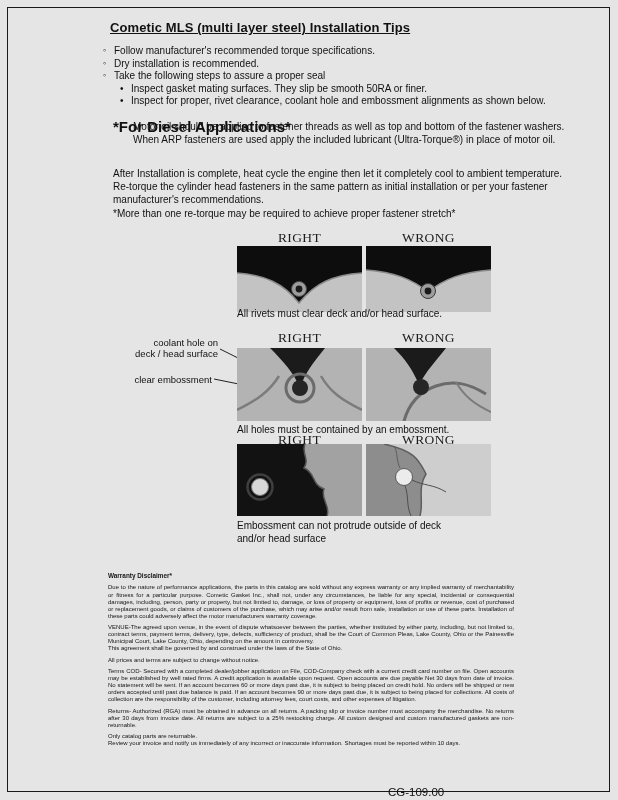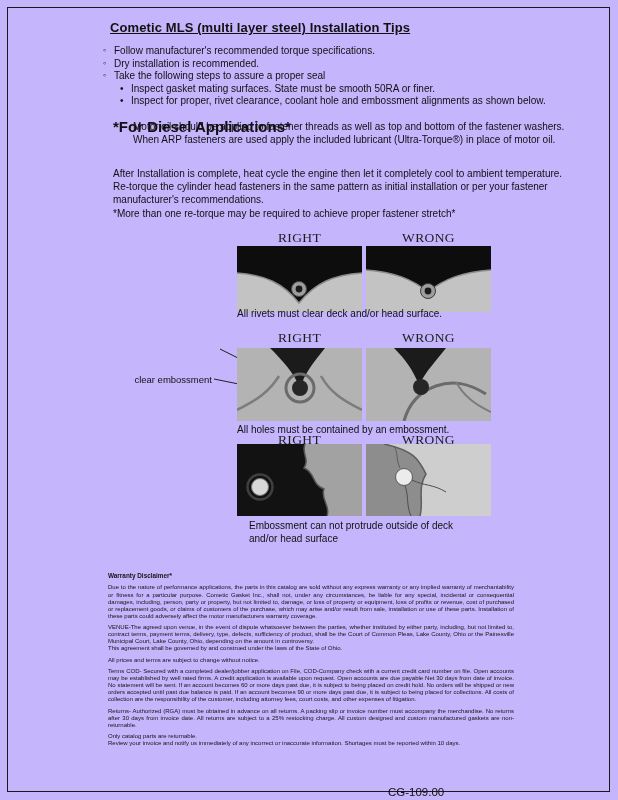--- a/index.html
+++ b/index.html
@@ -2,21 +2,21 @@
 <html><head>
 <meta charset="utf-8">
 <style>
   * { margin:0; padding:0; box-sizing:border-box; }
   html,body { background:#ffffff; }
   body {
     width:618px; height:800px;
     font-family:"Liberation Sans", sans-serif;
     color:#111;
   }
-  .page { position:relative; width:618px; height:800px; background:#c4b5fd; overflow:hidden; }
+  .page { position:relative; width:618px; height:800px; background:#e5e5e5; overflow:hidden; }
   .frame { position:absolute; left:7px; top:7px; width:603px; height:785px; border:1px solid #1a1a1a; }
 
   .title {
     position:absolute; left:110px; top:20px;
     font-size:13px; font-weight:bold; text-decoration:underline;
     letter-spacing:0.1px;
   }
 
   .bullets { position:absolute; left:103px; top:45px; font-size:10px; line-height:1.26; width:470px; }
   .bullet { display:flex; }
@@ -30,21 +30,21 @@
   .para2 { top:167px; }
   .para3 { top:207px; }
 
   .diagrams { position:absolute; left:0; top:228px; width:618px; height:320px; }
   .rw-label { position:absolute; width:125px; text-align:center; font-size:13.5px; color:#1c1c1c; letter-spacing:0.4px;font-family:Liberation Serif, serif; }
   .col-l { left:237px; }
   .col-r { left:366px; }
   .dimg { position:absolute; width:125px; }
   .dimg svg { display:block; width:100%; height:100%; }
   .cap { position:absolute; left:237px; font-size:10px; color:#111; }
-  .cap3 { white-space:pre-line; line-height:1.25;margin-left:12px; }
+  .cap3 { white-space:pre-line; line-height:1.25; }
 
   .anno { position:absolute; font-size:9.5px; text-align:right; line-height:1.18; white-space:pre-line; }
   .anno1 { left:96px; top:109px; width:122px; }
   .anno2 { left:88px; top:146px; width:124px; }
   .anno-lines { position:absolute; left:0; top:0; width:618px; height:320px; pointer-events:none; }
 
   .legal { position:absolute; left:108px; top:572px; width:406px; font-size:6px; line-height:1.17; color:#151515; text-align:justify; }
   .legal-heading { font-weight:bold; font-size:6.4px; margin-bottom:5px; }
   .lp { margin-bottom:4.5px; }
   .lp.tight { margin-bottom:0; }
@@ -67,21 +67,21 @@
     <div class="bullet">
       <span class="mark">◦</span>
       <span>Dry installation is recommended.</span>
     </div>
     <div class="bullet">
       <span class="mark">◦</span>
       <span>Take the following steps to assure a proper seal</span>
     </div>
     <div class="bullet sub">
       <span class="mark">•</span>
-      <span>Inspect gasket mating surfaces.  State must be smooth 50RA or finer.</span>
+      <span>Inspect gasket mating surfaces.  They slip be smooth 50RA or finer.</span>
     </div>
     <div class="bullet sub">
       <span class="mark">•</span>
       <span>Inspect for proper, rivet clearance, coolant hole and embossment alignments as shown below.</span>
     </div>
   </div>
 
   <div class="diesel-heading">*For Diesel Applications*</div>
   <div class="para para1">Motor oil should be applied to fastener threads as well as top and bottom of the fastener washers. When ARP fasteners are used apply the included lubricant (Ultra-Torque®) in place of motor oil.</div>
   <div class="para para2">After Installation is complete, heat cycle the engine then let it completely cool to ambient temperature. Re-torque the cylinder head fasteners in the same pattern as initial installation or per your fastener manufacturer's recommendations.</div>
@@ -110,20 +110,22 @@
         <circle cx="62" cy="45" r="7.5" fill="#9d9d9d"></circle>
         <circle cx="62" cy="45" r="7.5" fill="none" stroke="#3b3b3b"></circle>
         <circle cx="62" cy="45" r="3.4" fill="#1b1b1b"></circle>
       </svg>
     </div>
     <div class="cap" style="top:80px;">All rivets must clear deck and/or head surface.</div>
 
     <div class="rw-label col-l" style="top:102px;">RIGHT</div>
     <div class="rw-label col-r" style="top:102px;">WRONG</div>
 
+    <div class="anno anno1">coolant hole on
+deck / head surface</div>
     <div class="anno anno2">clear embossment</div>
     <svg class="anno-lines">
       <line x1="220" y1="121" x2="290" y2="156" stroke="#222" stroke-width="1"></line>
       <line x1="214" y1="151" x2="283" y2="165" stroke="#222" stroke-width="1"></line>
     </svg>
 
     <div class="dimg col-l" style="top:120px; height:73px;">
       <svg viewBox="0 0 125 73" preserveAspectRatio="none">
         <rect width="125" height="73" fill="#b3b3b3"></rect>
         <path d="M33,0 L88,0 C76,15 68,25 63,40 C57,25 46,13 33,0 Z" fill="#1b1b1b"></path>

